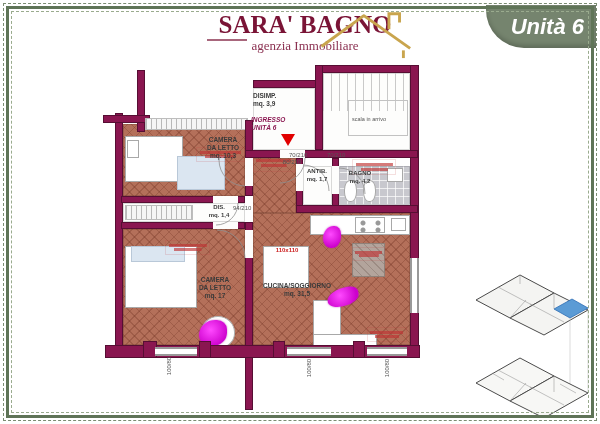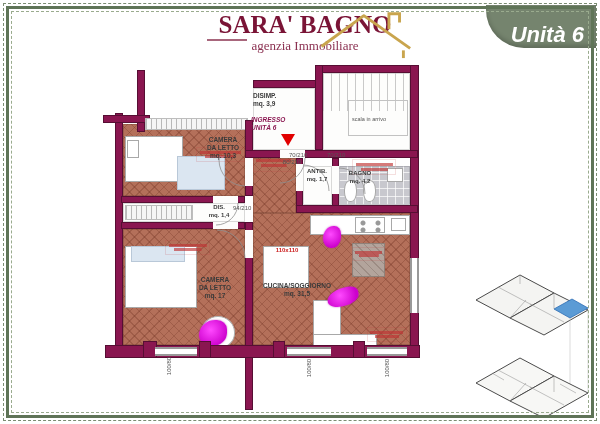--- a/index.html
+++ b/index.html
@@ -11,21 +11,21 @@
   .frame-inner{position:absolute;inset:11px;border:1px dashed #9aab8e;pointer-events:none;z-index:40;}
   
   .logo{position:absolute;left:205px;top:12px;width:200px;height:54px;text-align:center;z-index:5;}
   .logo-title{font-family:"Liberation Serif",serif;font-weight:bold;font-size:25px;
               color:#7a1436;letter-spacing:0px;line-height:1;}
   .logo-sub{font-family:"Liberation Serif",serif;font-size:13px;color:#8a3050;margin-top:1px;}
   .logo-dash{position:absolute;left:2px;top:27px;width:40px;height:2px;background:#7a1436;opacity:.65;}
   .logo-house{position:absolute;right:-14px;top:-6px;width:118px;height:54px;z-index:6;}
   
   .badge{position:absolute;top:5px;right:4px;width:110px;height:43px;background:#75846e;
-         border-bottom-left-radius:38px;z-index:30;display:flex;align-items:flex-end;justify-content:flex-end;
+         border-bottom-left-radius:38px;z-index:30;display:flex;align-items:center;justify-content:flex-end;
          padding-right:12px;box-sizing:border-box;box-shadow:inset 0 -3px 4px rgba(0,0,0,.18);}
   .badge span{color:#fff;font-weight:bold;font-style:italic;font-size:22px;}
   
   .plan{position:absolute;left:103px;top:58px;width:365px;height:335px;z-index:10;}
   .wall{position:absolute;background:#8a1650;border:1px solid #560e33;box-sizing:border-box;}
   .terra{position:absolute;background-color:#b4705a;
      background-image:repeating-linear-gradient(45deg,rgba(112,50,34,.30) 0 1px,transparent 1px 7px),
                       repeating-linear-gradient(-45deg,rgba(112,50,34,.30) 0 1px,transparent 1px 7px);
      box-shadow:inset 0 0 0 1px rgba(110,60,45,.35);}
   .whitefloor{position:absolute;background:#fdfdfc;box-shadow:inset 0 0 0 1px rgba(150,150,150,.35);}

